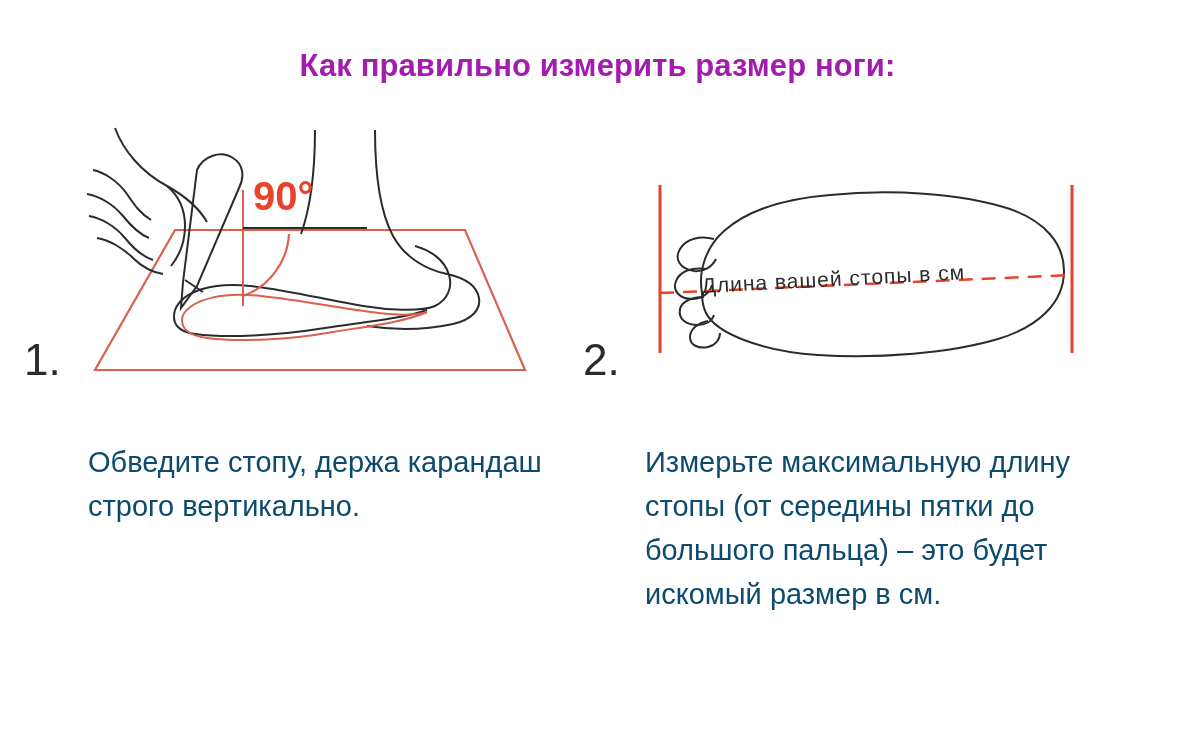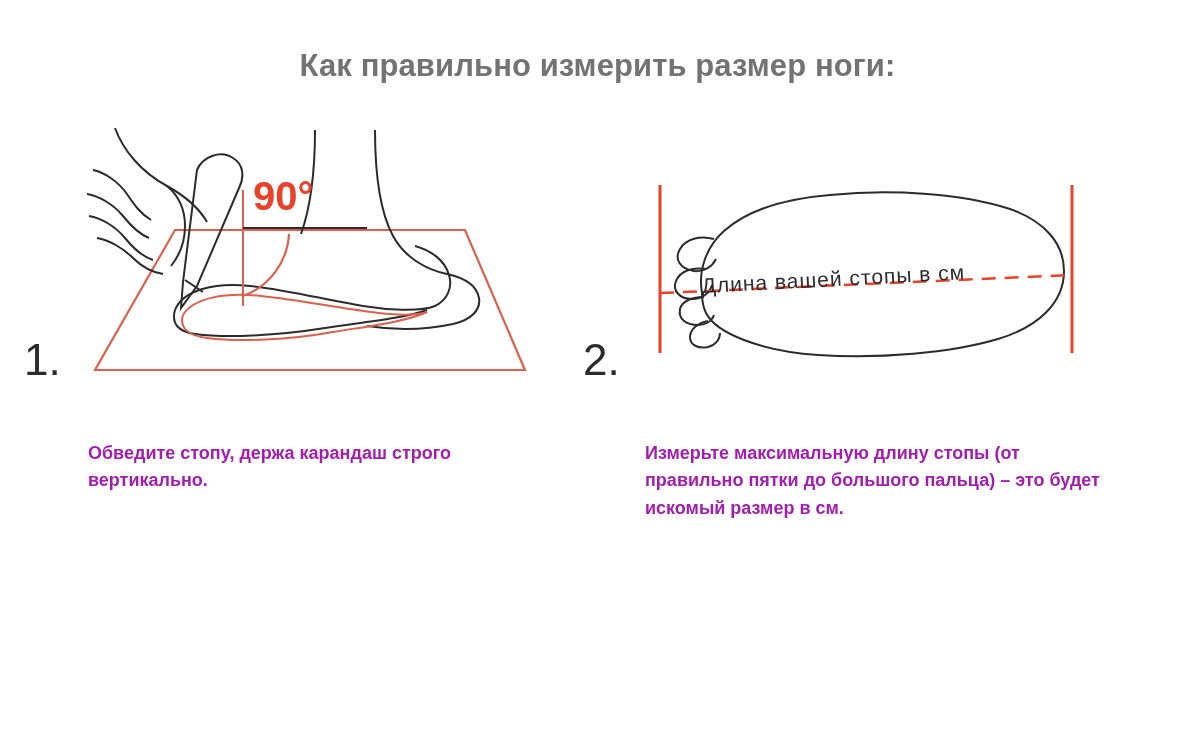--- a/index.html
+++ b/index.html
@@ -18,21 +18,21 @@
 
   #title {
     position: absolute;
     top: 48px;
     left: 0;
     width: 1195px;
     text-align: center;
     font-size: 31px;
     font-weight: bold;
     letter-spacing: 0.1px;
-    color: #737373;
+    color: #a21caf;
   }
 
   .step-number {
     position: absolute;
     font-size: 44px;
     font-weight: normal;
     color: #2b2b2b;
     font-family: "Liberation Sans", sans-serif;
   }
 
@@ -42,24 +42,23 @@
   .figure {
     position: absolute;
     text-decoration: underline;
   }
 
   #fig1 { left: 75px; top: 110px; width: 460px; height: 290px; }
   #fig2 { left: 640px; top: 175px; width: 450px; height: 215px; }
 
   .caption {
     position: absolute;
-    font-size: 18px;
+    font-size: 29px;
     line-height: 1.52;
-    color: #a21caf;
-    font-weight: bold;
+    color: #0c4a6e;
   }
   #caption1 { left: 88px; top: 440px; width: 460px; }
   #caption2 { left: 645px; top: 440px; width: 470px; }
 
   svg { display: block; overflow: visible; }
 </style>
 </head>
 <body>
 
 <div id="title">Как правильно измерить размер ноги:</div>
@@ -125,13 +124,13 @@
 
     <path d="M20 10 L20 178" stroke="#e8432a" stroke-width="3"></path>
     <path d="M432 10 L432 178" stroke="#e8432a" stroke-width="3"></path>
 
     <path d="M20 118 L432 100" stroke="#e8432a" stroke-width="2.5" stroke-dasharray="14 9"></path>
 
     <text x="62" y="118" transform="rotate(-3 62 118)" font-family="Liberation Sans, sans-serif" font-size="21" fill="#2b2b2b" letter-spacing="1">Длина вашей стопы в см</text>
   </svg>
 </div>
 
-<div class="caption" id="caption2">Измерьте максимальную длину стопы (от правильно пятки до большого пальца) – это будет искомый размер в см.</div>
+<div class="caption" id="caption2">Измерьте максимальную длину стопы (от середины пятки до большого пальца) – это будет искомый размер в см.</div>
 
 </body></html>

